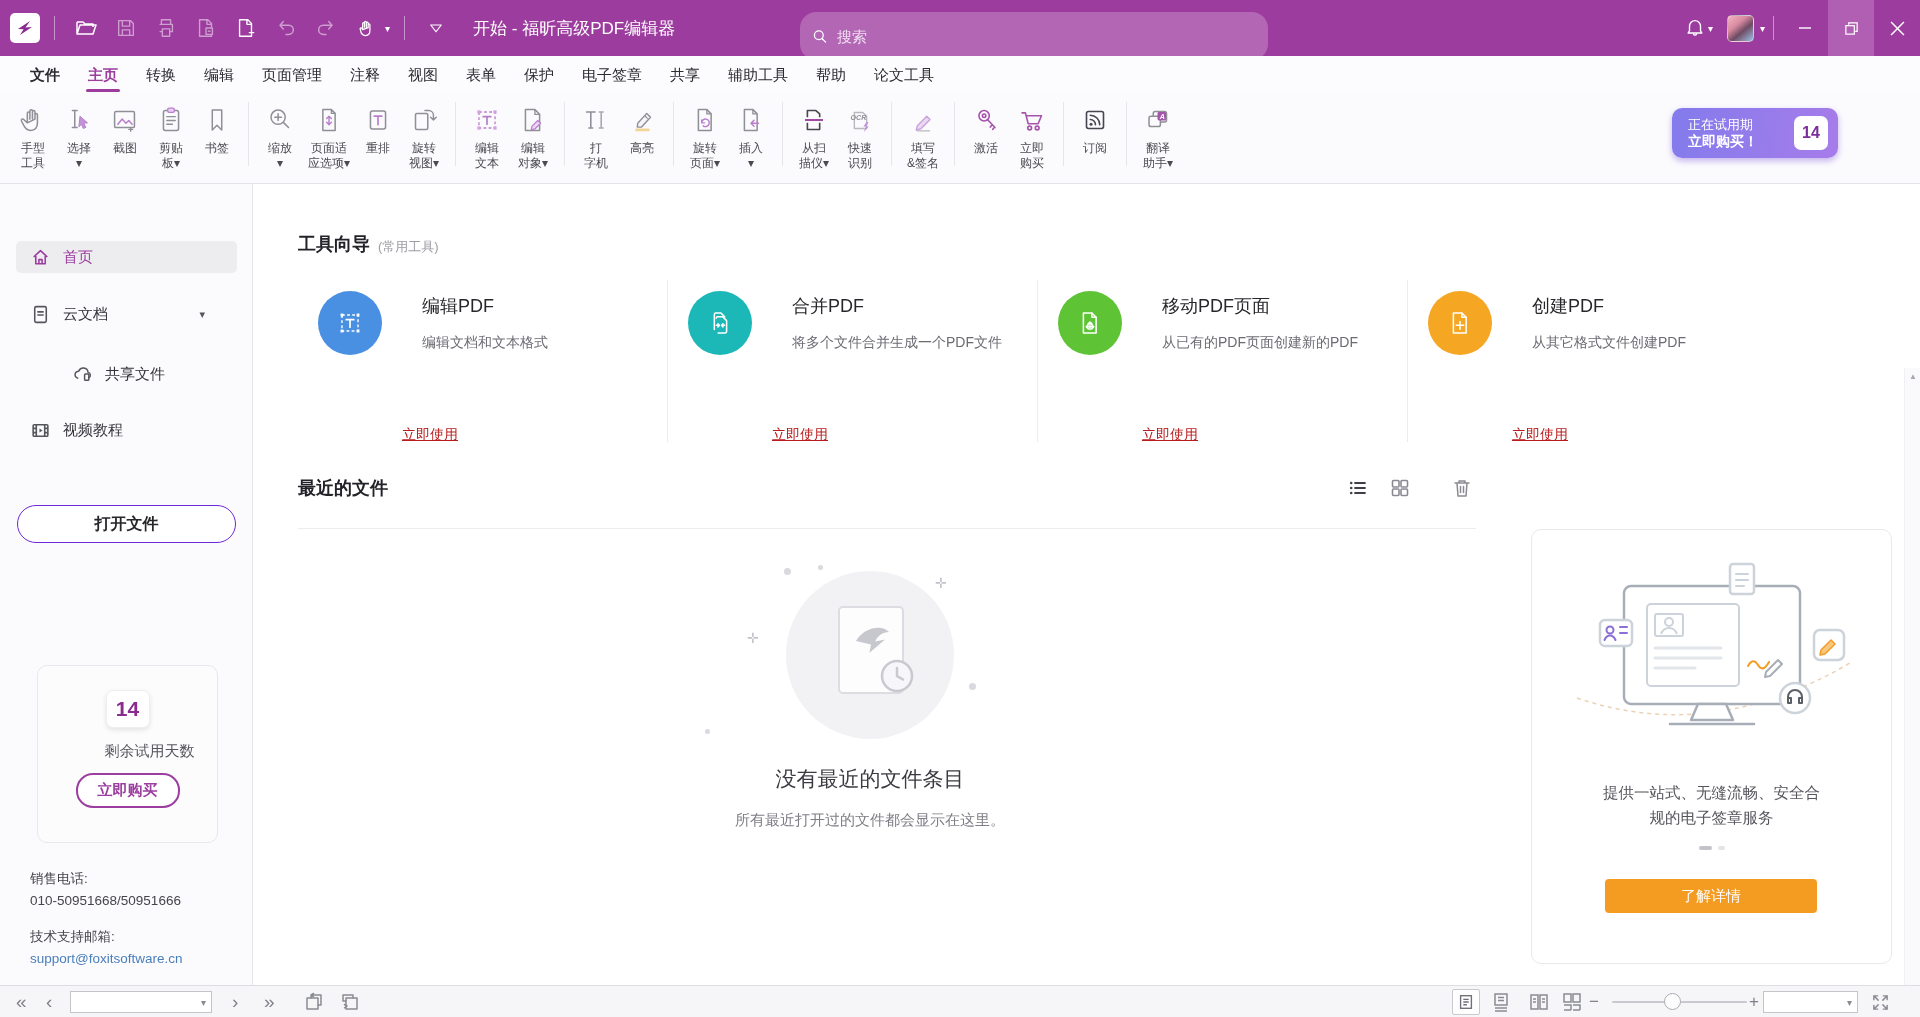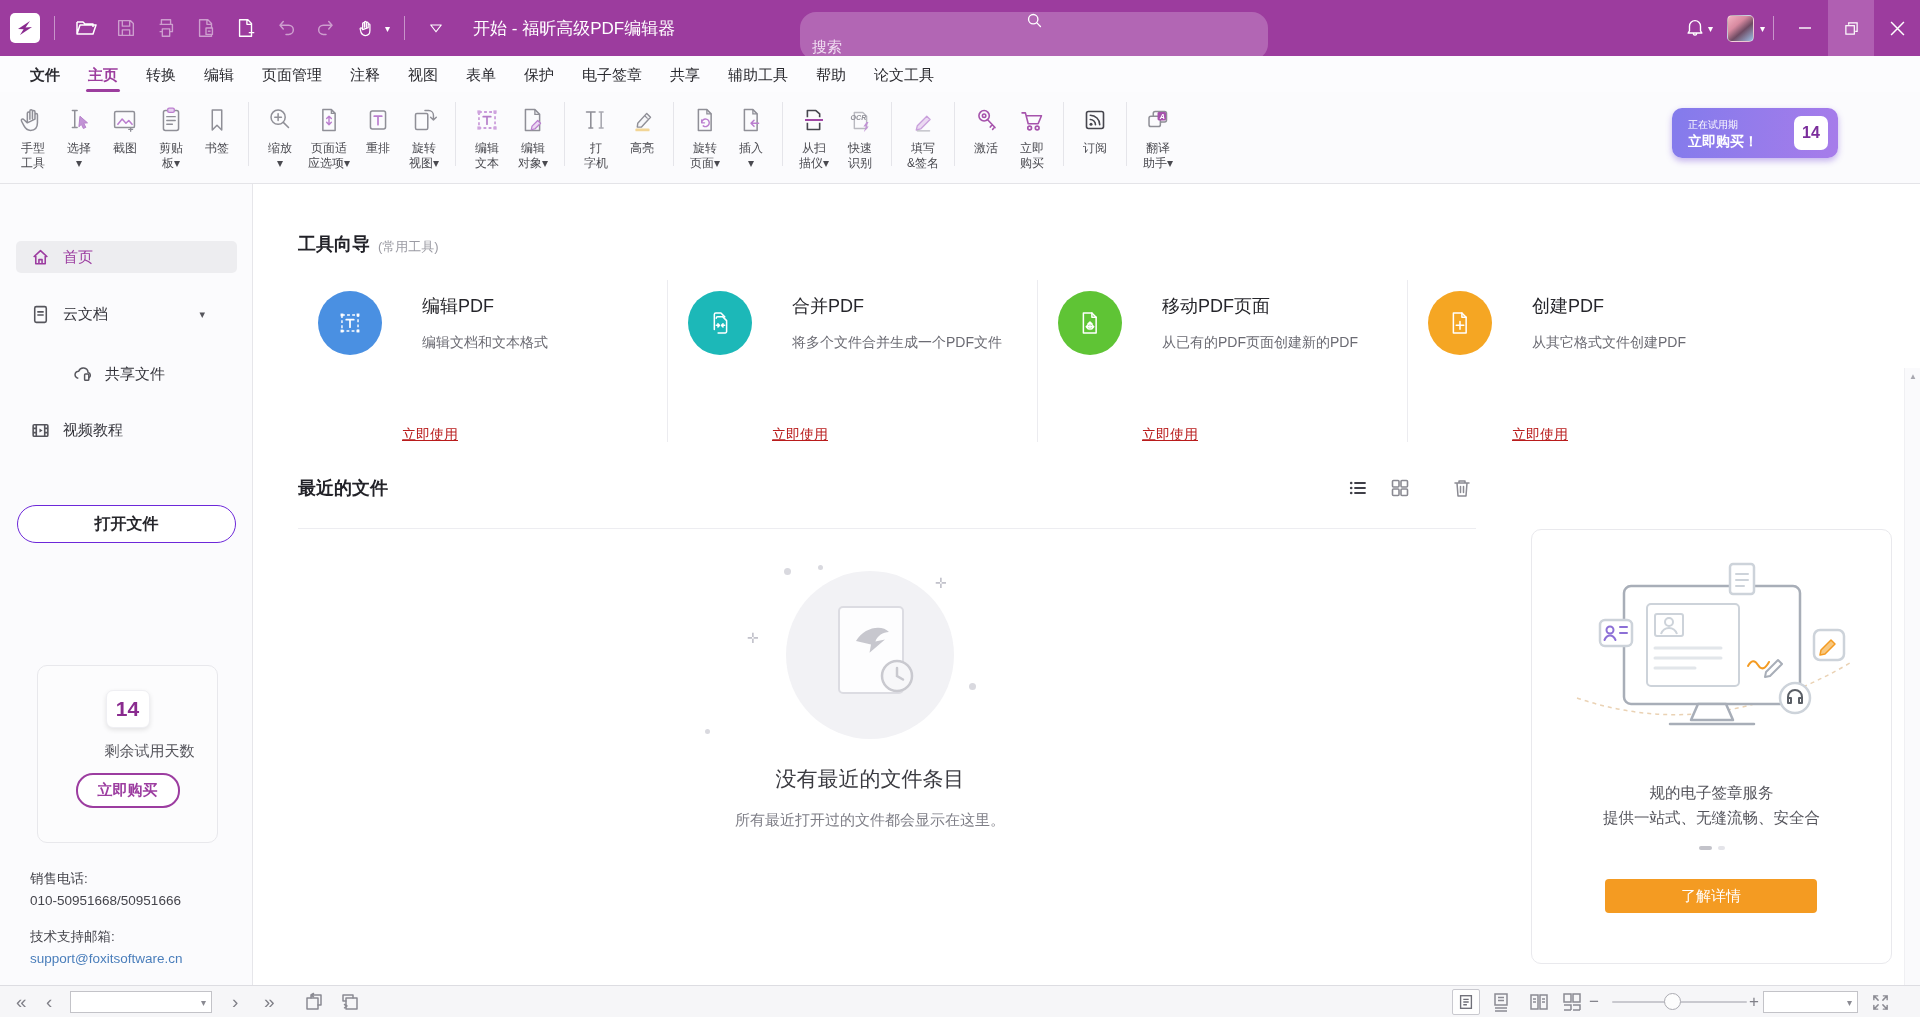--- a/index.html
+++ b/index.html
@@ -9,21 +9,21 @@
 
   
   .titlebar { position:absolute; left:0; top:0; width:1920px; height:56px; background:#9C3C9E; display:flex; align-items:center; }
   .tb-left { display:flex; align-items:center; gap:6px; padding-left:10px; }
   .logo-box { width:30px; height:30px; background:#fff; border-radius:5px; display:flex; align-items:center; justify-content:center; }
   .tb-sep { width:1px; height:24px; background:rgba(255,255,255,.45); margin:0 8px; }
   .tb-btn { width:34px; height:34px; display:flex; align-items:center; justify-content:center; border-radius:4px; }
   .tb-btn.disabled { opacity:.5; }
   .tb-caret { color:#fff; font-size:10px; margin-left:-4px; }
   .tb-title { color:#fff; font-size:17px; margin-left:14px; white-space:nowrap; }
-  .searchbox { position:absolute; left:800px; top:12px; width:468px; height:48px; background:#B266B4; border-radius:16px; display:flex; align-items:center; padding:0 12px; gap:9px;flex-direction:column; }
+  .searchbox { position:absolute; left:800px; top:12px; width:468px; height:48px; background:#B266B4; border-radius:16px; display:flex; align-items:center; padding:0 12px; gap:9px; }
   .searchbox input { background:transparent; border:none; outline:none; color:#fff; font-size:15px; width:100%; font-family:inherit; }
   .searchbox input::placeholder { color:#F0DDF1; }
   .tb-right { position:absolute; right:0; top:0; height:56px; display:flex; align-items:center; }
   .avatar { width:27px; height:27px; border-radius:5px; background:linear-gradient(140deg,#f3b4c3 0%,#d88aa0 35%,#6e4b63 60%,#9fc2e8 100%); border:1px solid rgba(255,255,255,.5); }
   .win-btn { width:46px; height:56px; display:flex; align-items:center; justify-content:center; }
   .win-btn.restore { background:#B05FB2; }
 
   
   .menubar { position:absolute; left:0; top:56px; width:1920px; height:36px; background:#FCFCFE; display:flex; align-items:center; padding-left:16px; }
   .menu-item { font-size:15px; color:#2B2B30; padding:8px 14px 6px; position:relative; white-space:nowrap; }
@@ -32,21 +32,21 @@
   .menu-item.active::after { content:""; position:absolute; left:12px; right:12px; bottom:-1px; height:3px; border-radius:2px; background:#9C3D9E; }
 
   
   .ribbon { position:absolute; left:0; top:92px; width:1920px; height:92px; background:#FBFBFD; border-bottom:1px solid #E4E4E8; display:flex; align-items:flex-start; padding:6px 0 0 10px; }
   .rbtn { display:flex; flex-direction:column; align-items:center; min-width:46px; padding:2px 5px; border-radius:4px; }
   .ricon { height:40px; display:flex; align-items:center; justify-content:center;font-style:italic; }
   .rlabel { font-size:12px; line-height:15px; color:#4A4A50; text-align:center; white-space:pre-line; margin-top:1px; }
   .rsep { width:1px; align-self:stretch; height:64px; background:#E5E5EA; margin:4px 8px 0; flex:0 0 1px; }
   .trial-badge { position:absolute; right:82px; top:16px; width:166px; height:50px; border-radius:10px; background:linear-gradient(100deg,#837BEC 0%,#A77CEA 100%); box-shadow:0 3px 6px rgba(131,90,220,.45); display:flex; align-items:center; padding:0 10px 0 16px; }
   .trial-lines { flex:1; color:#fff; }
-  .trial-l1 { font-size:10px; line-height:16px; }
+  .trial-l1 { font-size:13px; line-height:16px; }
   .trial-l2 { font-size:14px; font-weight:bold; line-height:17px; }
   .trial-days { width:34px; height:34px; background:#fff; border-radius:7px; color:#7B2E9C; font-weight:bold; font-size:16px; display:flex; align-items:center; justify-content:center; }
 
   
   .sidebar { position:absolute; left:0; top:184px; width:253px; height:801px; background:#FBFBFD; border-right:1px solid #E6E6EA; }
   .side-item { position:absolute; left:0; width:253px; height:32px; display:flex; align-items:center; padding-left:30px; gap:12px; font-size:15px; color:#33333A; }
   .side-item.active { left:16px; width:221px; padding-left:14px; background:#EDEDF0; border-radius:5px; color:#9C3DA0; }
   .side-caret { position:absolute; right:48px; color:#55555C; font-size:11px; }
   .open-file-btn { position:absolute; left:17px; top:321px; width:219px; height:38px; background:#fff; border:1px solid #6d28d9; border-radius:19px; display:flex; align-items:center; justify-content:center; font-size:16px; font-weight:bold; color:#26262B; }
   .trial-card { position:absolute; left:37px; top:481px; width:181px; height:178px; border:1px solid #E8E8EC; border-radius:10px; background:#FCFCFD; display:flex; flex-direction:column; align-items:center; }
@@ -682,22 +682,22 @@
         <circle cx="58" cy="82" r="3.5" stroke="#8C6FD6" stroke-width="2"></circle>
         <path d="M52.5 92c1.3-3 3.3-4.5 5.5-4.5s4.2 1.5 5.5 4.5 M68 79h7 M68 85h7" stroke="#8C6FD6" stroke-width="2" stroke-linecap="round"></path>
         <rect x="178" y="16" width="24" height="30" rx="3" fill="#fff" stroke="#CDD3DA" stroke-width="2.5"></rect>
         <path d="M184 26h12 M184 32h12 M184 38h8" stroke="#CDD3DA" stroke-width="2" stroke-linecap="round"></path>
         <rect x="262" y="82" width="30" height="30" rx="6" fill="#fff" stroke="#CDD3DA" stroke-width="2.5"></rect>
         <path d="M269 102l10-10 4 4-10 10-5 1z" fill="#F8C880" stroke="#F49B22" stroke-width="1.5" stroke-linejoin="round"></path>
         <circle cx="243" cy="150" r="15" fill="#fff" stroke="#CDD3DA" stroke-width="2.5"></circle>
         <path d="M236 152v-3a7 7 0 0 1 14 0v3 M236 150h3v5h-3z M247 150h3v5h-3z" stroke="#5B5F66" stroke-width="2" stroke-linejoin="round"></path>
       </svg>
       <div class="promo-text">
+        <div>提供一站式、无缝流畅、安全合</div>
         <div>规的电子签章服务</div>
-        <div>提供一站式、无缝流畅、安全合</div>
       </div>
       <div class="promo-dots">
         <div class="pdot on"></div>
         <div class="pdot off"></div>
       </div>
       <div class="promo-btn" style="background-color: rgb(244, 155, 34);">了解详情</div>
     </div>
 
     <div class="scrollbar">
       <div class="sb-arrow" style="top:4px">▲</div>

